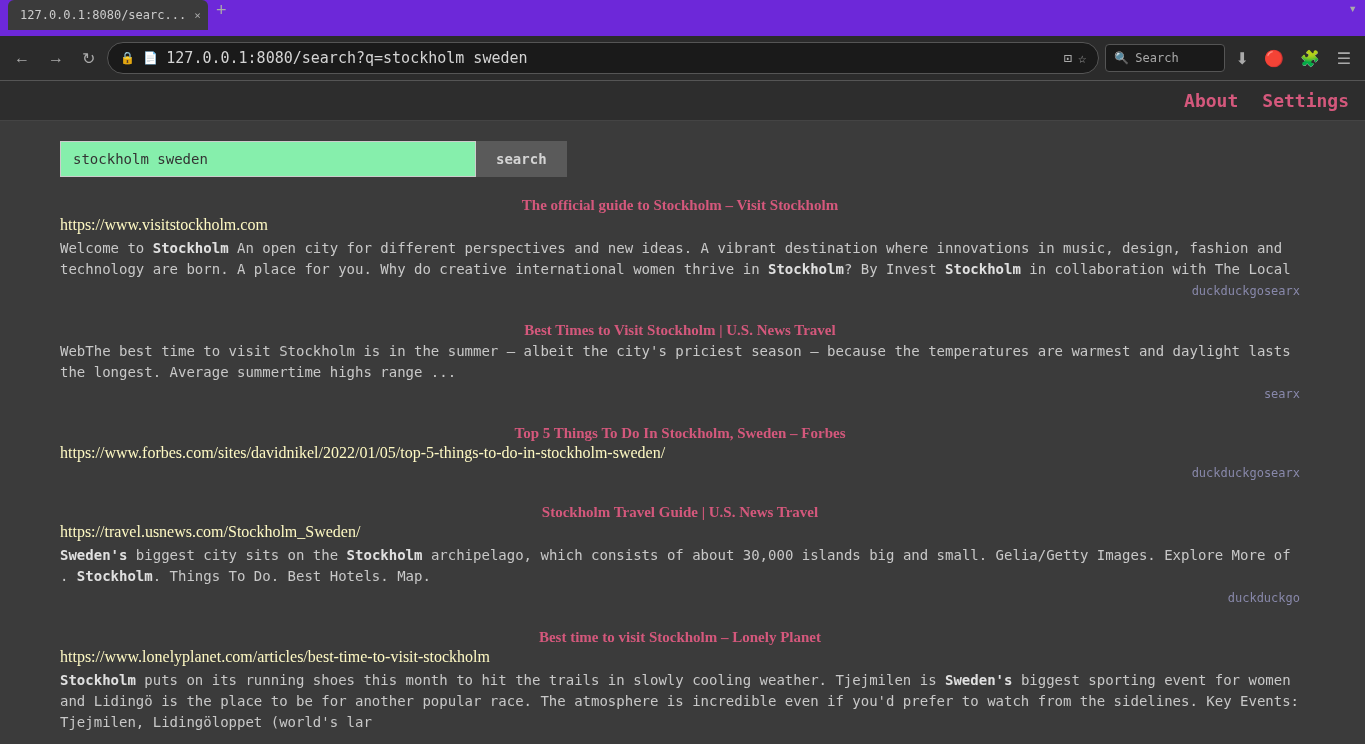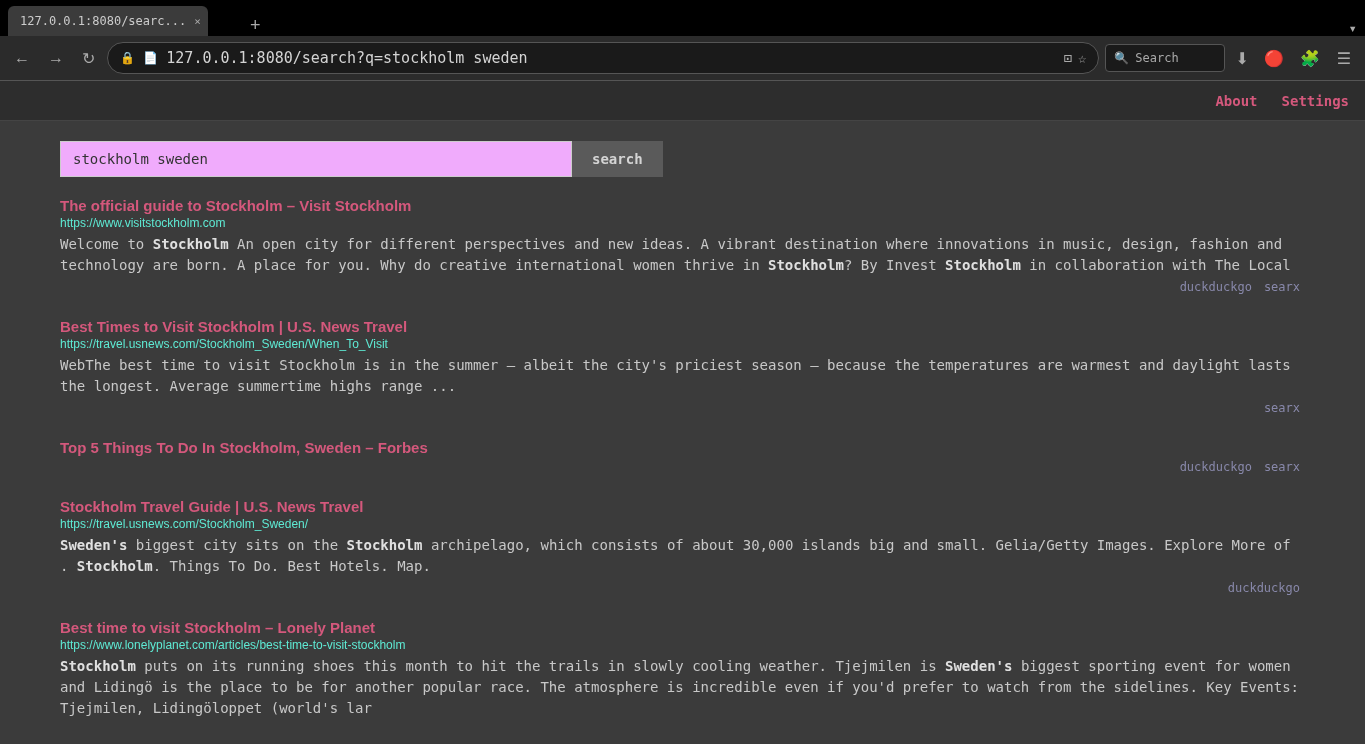--- a/index.html
+++ b/index.html
@@ -4,26 +4,25 @@
   <style>
     * { margin: 0; padding: 0; box-sizing: border-box; }
     body { background: #3b3b3b; color: #d4d4d4; font-family: monospace; font-size: 13px; }
 
     
     .browser-chrome {
       background: #2b2b2b;
       border-bottom: 1px solid #555;
     }
     .tab-bar {
-      background: #000000;
-      display: flex;
-      align-items: flex-end;
+      background: #6d28d9;
+      display: flex;
+      align-items: flex-start;
       height: 36px;
       padding: 0 8px;
-      gap: 34px;
     }
     .tab {
       background: #3b3b3b;
       color: #ccc;
       padding: 6px 12px;
       border-radius: 6px 6px 0 0;
       font-size: 12px;
       display: flex;
       align-items: center;
       gap: 8px;
@@ -113,43 +112,43 @@
       justify-content: flex-end;
       align-items: center;
       padding: 8px 16px;
       height: 40px;
       border-bottom: 1px solid #444;
     }
     .header-link {
       color: #d4587c;
       text-decoration: none;
       font-family: monospace;
-      font-size: 14px;
+      font-size: 18px;
       font-weight: bold;
       margin-left: 24px;
       cursor: pointer;
     }
 
     
     .search-section {
       padding: 20px 60px 10px 60px;
     }
     .search-form {
       display: flex;
       align-items: center;
       gap: 0;
     }
     .search-input {
-      background: #f0abfc;
+      background: #86efac;
       border: 1px solid #ccc;
       color: #333;
       font-family: monospace;
       font-size: 14px;
       padding: 8px 12px;
-      width: 512px;
+      width: 416px;
       height: 36px;
       outline: none;
     }
     .search-button {
       background: #5a5a5a;
       color: #d4d4d4;
       border: none;
       font-family: monospace;
       font-size: 14px;
       font-weight: bold;
@@ -161,32 +160,33 @@
     
     .results-container {
       padding: 10px 60px;
     }
     .result-item {
       margin-bottom: 24px;
       max-width: 1240px;
     }
     .result-title {
       color: #d4587c;
-      font-family: Liberation Sans, sans-serif;
+      font-family: Liberation Serif, serif;
       font-size: 15px;
       font-weight: bold;
       text-decoration: none;
       cursor: pointer;
       margin-bottom: 2px;
       display: block;
+      text-align: center;
     }
     .result-url {
-      color: #5eead4;
-      font-family: Liberation Sans, sans-serif;
-      font-size: 12px;
+      color: #fef9c3;
+      font-family: Liberation Serif, serif;
+      font-size: 16px;
       margin-bottom: 4px;
     }
     .result-snippet {
       color: #c8c8c8;
       font-family: monospace;
       font-size: 14px;
       line-height: 1.5;
     }
     .result-snippet b {
       color: #e0e0e0;
@@ -194,21 +194,20 @@
     }
     .result-sources {
       display: flex;
       justify-content: flex-end;
       margin-top: 4px;
     }
     .source-link {
       color: #8888aa;
       font-family: monospace;
       font-size: 12px;
-      margin-left: 12px;
       cursor: pointer;
       text-decoration: none;
     }
   </style>
 </head>
 <body>
 
 <div class="browser-chrome">
 
   <div class="tab-bar">
@@ -269,31 +268,31 @@
       Welcome to <b>Stockholm</b> An open city for different perspectives and new ideas. A vibrant destination where innovations in music, design, fashion and technology are born. A place for you. Why do creative international women thrive in <b>Stockholm</b>? By Invest <b>Stockholm</b> in collaboration with The Local
     </div>
     <div class="result-sources">
       <a class="source-link">duckduckgo</a>
       <a class="source-link">searx</a>
     </div>
   </div>
 
   <div class="result-item">
     <a class="result-title">Best Times to Visit Stockholm | U.S. News Travel</a>
-    <div class="result-url">https://travel.usnews.com/Stockholm_Sweden/When_To_Visit</div>
     <div class="result-snippet">
       WebThe best time to visit Stockholm is in the summer – albeit the city's priciest season – because the temperatures are warmest and daylight lasts the longest. Average summertime highs range ...
     </div>
     <div class="result-sources">
       <a class="source-link">searx</a>
     </div>
   </div>
 
   <div class="result-item">
     <a class="result-title">Top 5 Things To Do In Stockholm, Sweden – Forbes</a>
+    <div class="result-url">https://www.forbes.com/sites/davidnikel/2022/01/05/top-5-things-to-do-in-stockholm-sweden/</div>
     <div class="result-sources">
       <a class="source-link">duckduckgo</a>
       <a class="source-link">searx</a>
     </div>
   </div>
 
   <div class="result-item">
     <a class="result-title">Stockholm Travel Guide | U.S. News Travel</a>
     <div class="result-url">https://travel.usnews.com/Stockholm_Sweden/</div>
     <div class="result-snippet">

